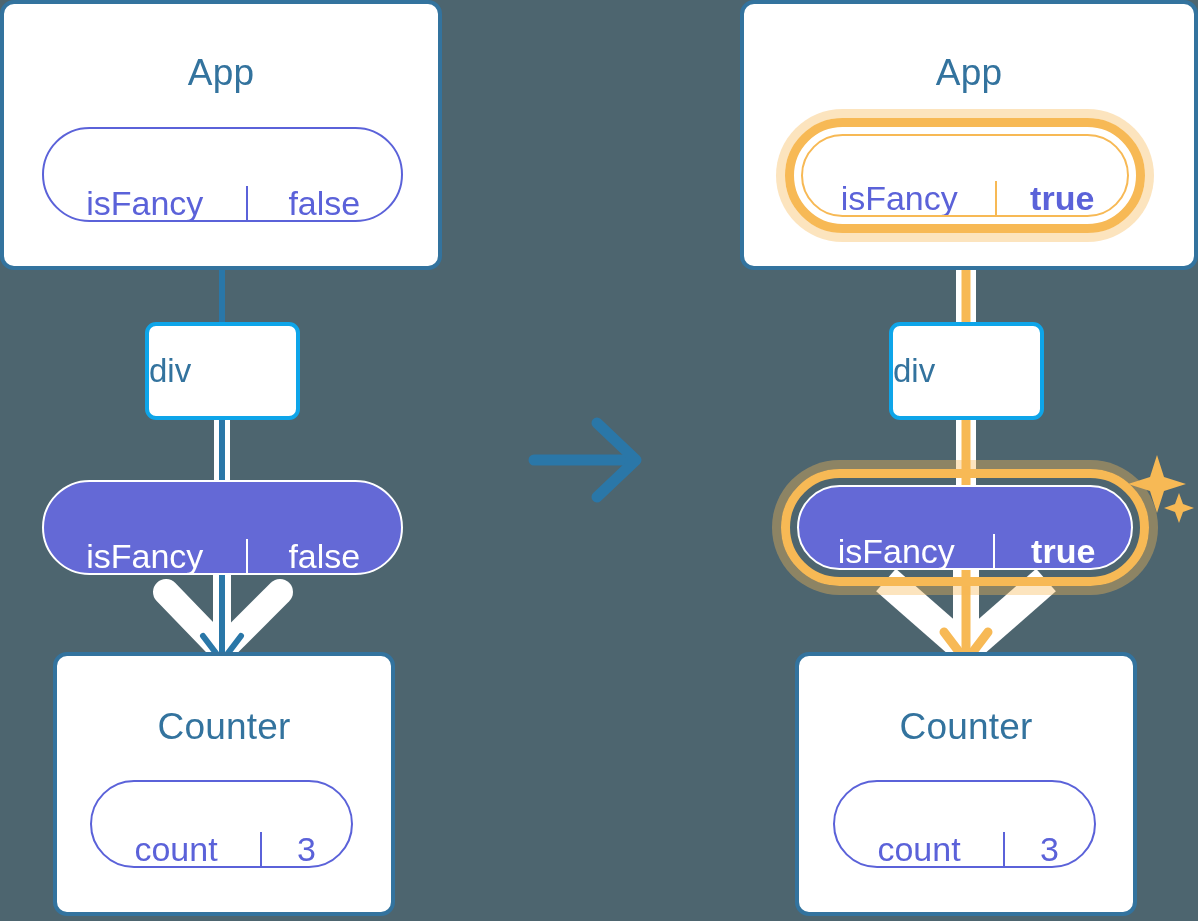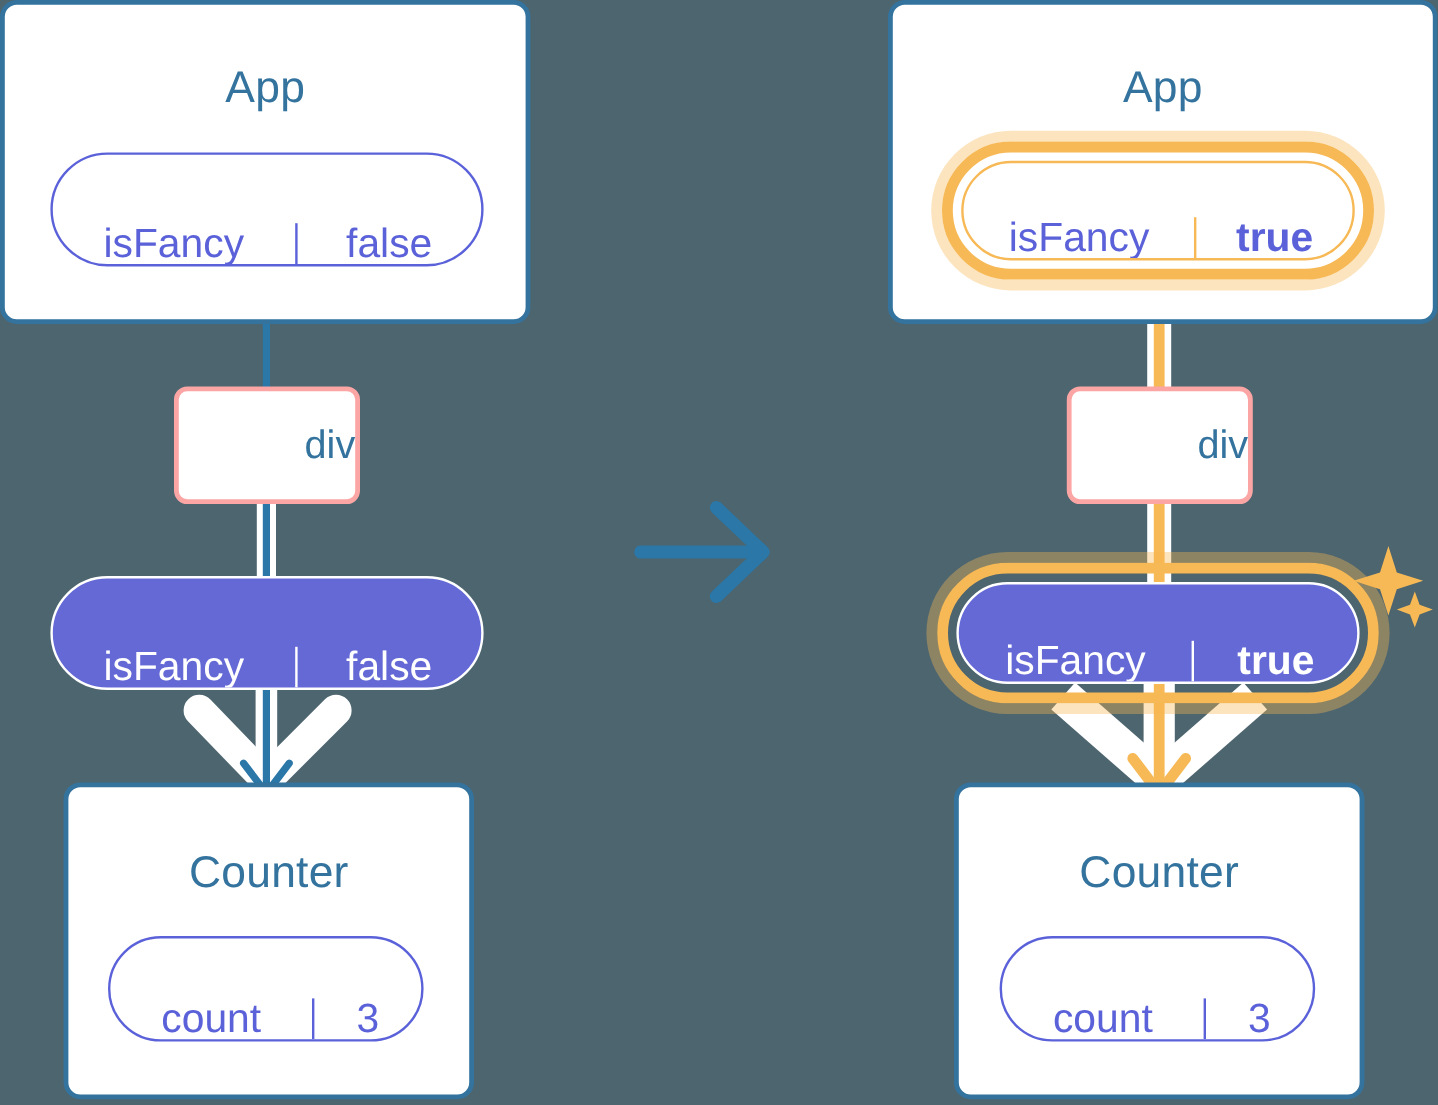--- a/index.html
+++ b/index.html
@@ -41,26 +41,26 @@
     right: 0;
     text-align: center;
     color: #33739e;
     font-size: 37px;
     font-weight: 400;
     letter-spacing: 0.2px;
   }
   .divbox {
     position: absolute;
     background: #ffffff;
-    border: 4px solid #fca5a5;
+    border: 4px solid #0ea5e9;
     border-radius: 11px;
     box-sizing: border-box;
     display: flex;
     align-items: center;
-    justify-content: flex-end;
+    justify-content: flex-start;
     color: #33739e;
     font-size: 33px;
   }
   
   .pill {
     position: absolute;
     box-sizing: border-box;
     display: flex;
     align-items: flex-end;
     border-radius: 999px;

